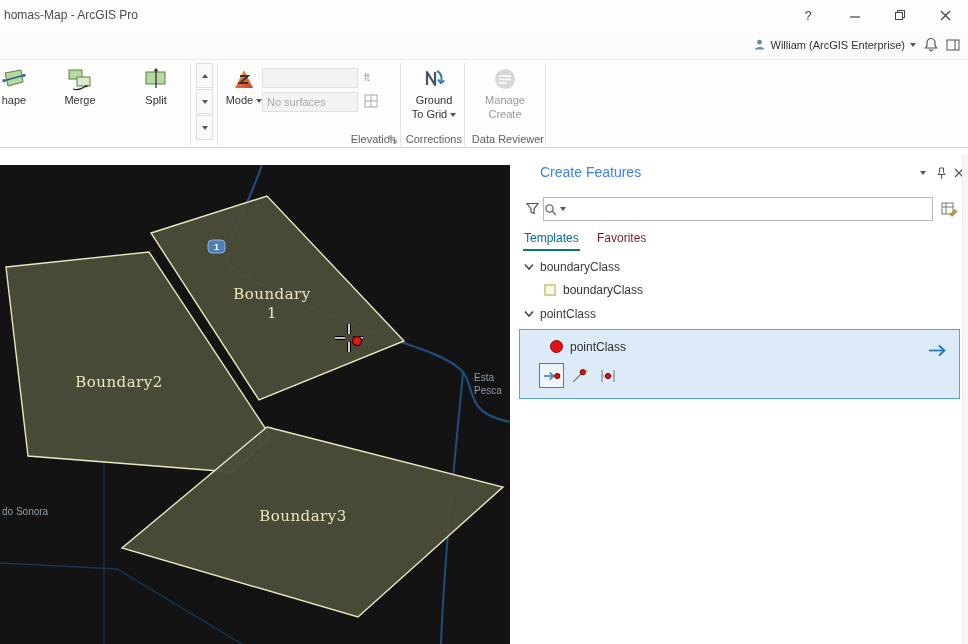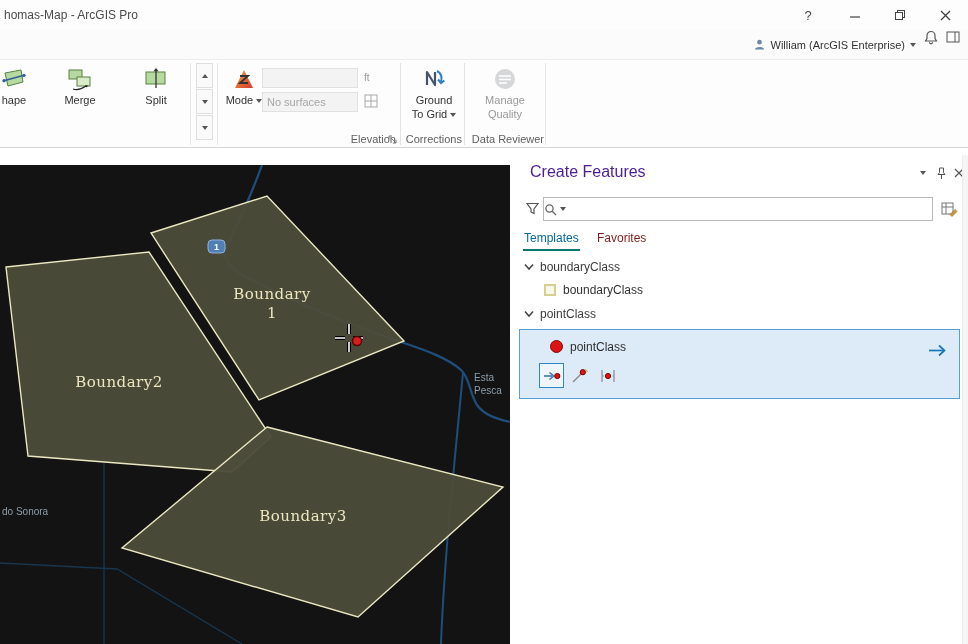--- a/index.html
+++ b/index.html
@@ -7,21 +7,21 @@
 body{position:relative;font-family:"Liberation Sans",sans-serif;background:#fff;font-size:12px}
 svg{display:block}
 
 
 #titlebar{position:absolute;left:0;top:0;width:968px;height:30px;background:#fdfdfd}
 #titlebar .title{position:absolute;left:4px;top:8px;font-size:12px;color:#4c4c4c;white-space:nowrap}
 .tbtn{position:absolute;top:6px;width:20px;height:18px;display:flex;align-items:center;justify-content:center;color:#444;font-size:13px;cursor:default}
 
 
 #userbar{position:absolute;left:0;top:30px;width:968px;height:30px;background:#fbfbfb;border-bottom:1px solid #ececec}
-#userbar-right{position:absolute;right:8px;top:0;height:29px;display:flex;gap:8px}
+#userbar-right{position:absolute;right:8px;top:0;height:29px;display:flex;align-items:center;gap:8px}
 #account{display:flex;align-items:center;gap:5px;font-size:11px;color:#333}
 
 
 #ribbon{position:absolute;left:0;top:60px;width:968px;height:88px;background:#fdfdfd;border-bottom:1px solid #d4d4d4;overflow:hidden}
 .rsep{position:absolute;top:3px;height:82px;width:1px;background:#e4e4e4}
 .bigbtn{position:absolute;top:3px;height:70px;display:flex;flex-direction:column;align-items:center;padding-top:3px;gap:2px;cursor:default}
 .bigbtn .lbl{font-size:11px;color:#333;line-height:12px;text-align:left;white-space:nowrap}
 .grplbl{position:absolute;top:73px;font-size:11px;color:#606060;text-align:right;white-space:nowrap}
 .dinput{position:absolute;height:20px;background:#f3f3f3;border:1px solid #e1e1e1;color:#a6a6a6;font-size:11px;padding:0 4px;font-family:inherit}
 .caret{display:inline-block;width:0;height:0;border-left:3.5px solid transparent;border-right:3.5px solid transparent;border-top:4px solid #555;vertical-align:middle}
@@ -29,21 +29,21 @@
 .dis{opacity:.5;filter:grayscale(.5)}
 .minibtn{position:absolute;left:196px;width:17px;height:25px;border:1px solid #dedede;background:#fafafa;display:flex;align-items:center;justify-content:center}
 .ftlbl{position:absolute;font-size:10px;color:#9a9a9a}
 
 
 #map{position:absolute;left:0;top:165px;width:510px;height:479px;background:#131313}
 
 
 #panel{position:absolute;left:517px;top:155px;width:451px;height:489px;background:#fff}
 #panel-header{position:absolute;left:0;top:0;width:451px;height:34px;display:flex;align-items:center}
-#panel-title{margin-left:13px;font-size:16px;color:#4c1d95}
+#panel-title{margin-left:23px;font-size:14px;color:#3b82f6}
 .phicon{position:absolute;top:11px;width:15px;height:14px;display:flex;align-items:center;justify-content:center}
 #searchbox{position:absolute;left:26px;top:42px;width:390px;height:24px;border:1px solid #b9b9b9;background:#fff;display:flex;align-items:center}
 #searchbox input{flex:1;border:none;outline:none;font-size:11px;color:#333;padding:0 6px;font-family:inherit;background:transparent}
 #searchbox input::placeholder{color:#999}
 .sb-icons{display:flex;align-items:center;gap:3px;padding-right:5px}
 #filter-wrap{position:absolute;left:8px;top:46px}
 #managetpl-wrap{position:absolute;left:424px;top:46px}
 .tab{position:absolute;top:74px;height:22px;font-size:12px;color:#7f1d1d;padding:2px 1px;cursor:default}
 .tab.active{color:#0369a1;border-bottom:2px solid #0f766e}
 .treegroup{position:absolute;left:0;width:445px;height:22px;display:flex;align-items:center;gap:6px;padding-left:7px;color:#3c3c3c;font-size:12px;cursor:default}
@@ -192,21 +192,21 @@
   <div class="rsep" style="left:464px"></div>
 
   <div class="bigbtn dis" style="left:474px;width:62px">
     <svg width="26" height="26">
         <circle cx="13" cy="13" r="10" fill="#aeb2b6"></circle>
         <line x1="7" y1="10" x2="19" y2="10" stroke="#fff" stroke-width="1.6"></line>
         <line x1="7" y1="13.5" x2="19" y2="13.5" stroke="#fff" stroke-width="1.6"></line>
         <line x1="7" y1="17" x2="15" y2="17" stroke="#fff" stroke-width="1.6"></line>
       </svg>
     <span class="lbl">Manage</span>
-    <span class="lbl">Quality</span>
+    <span class="lbl">Create</span>
   </div>
 
   <div class="rsep" style="left:545px"></div>
 
   <div class="grplbl" style="left:220px;width:176px">Elevation</div>
   <span style="position:absolute;left:388px;top:75px">
     <svg width="10" height="10">
         <path d="M1,4 V1 H4" fill="none" stroke="#777"></path>
         <path d="M3.5,3.5 L8,8 M8,8 v-3.2 M8,8 h-3.2" fill="none" stroke="#777"></path>
       </svg>

